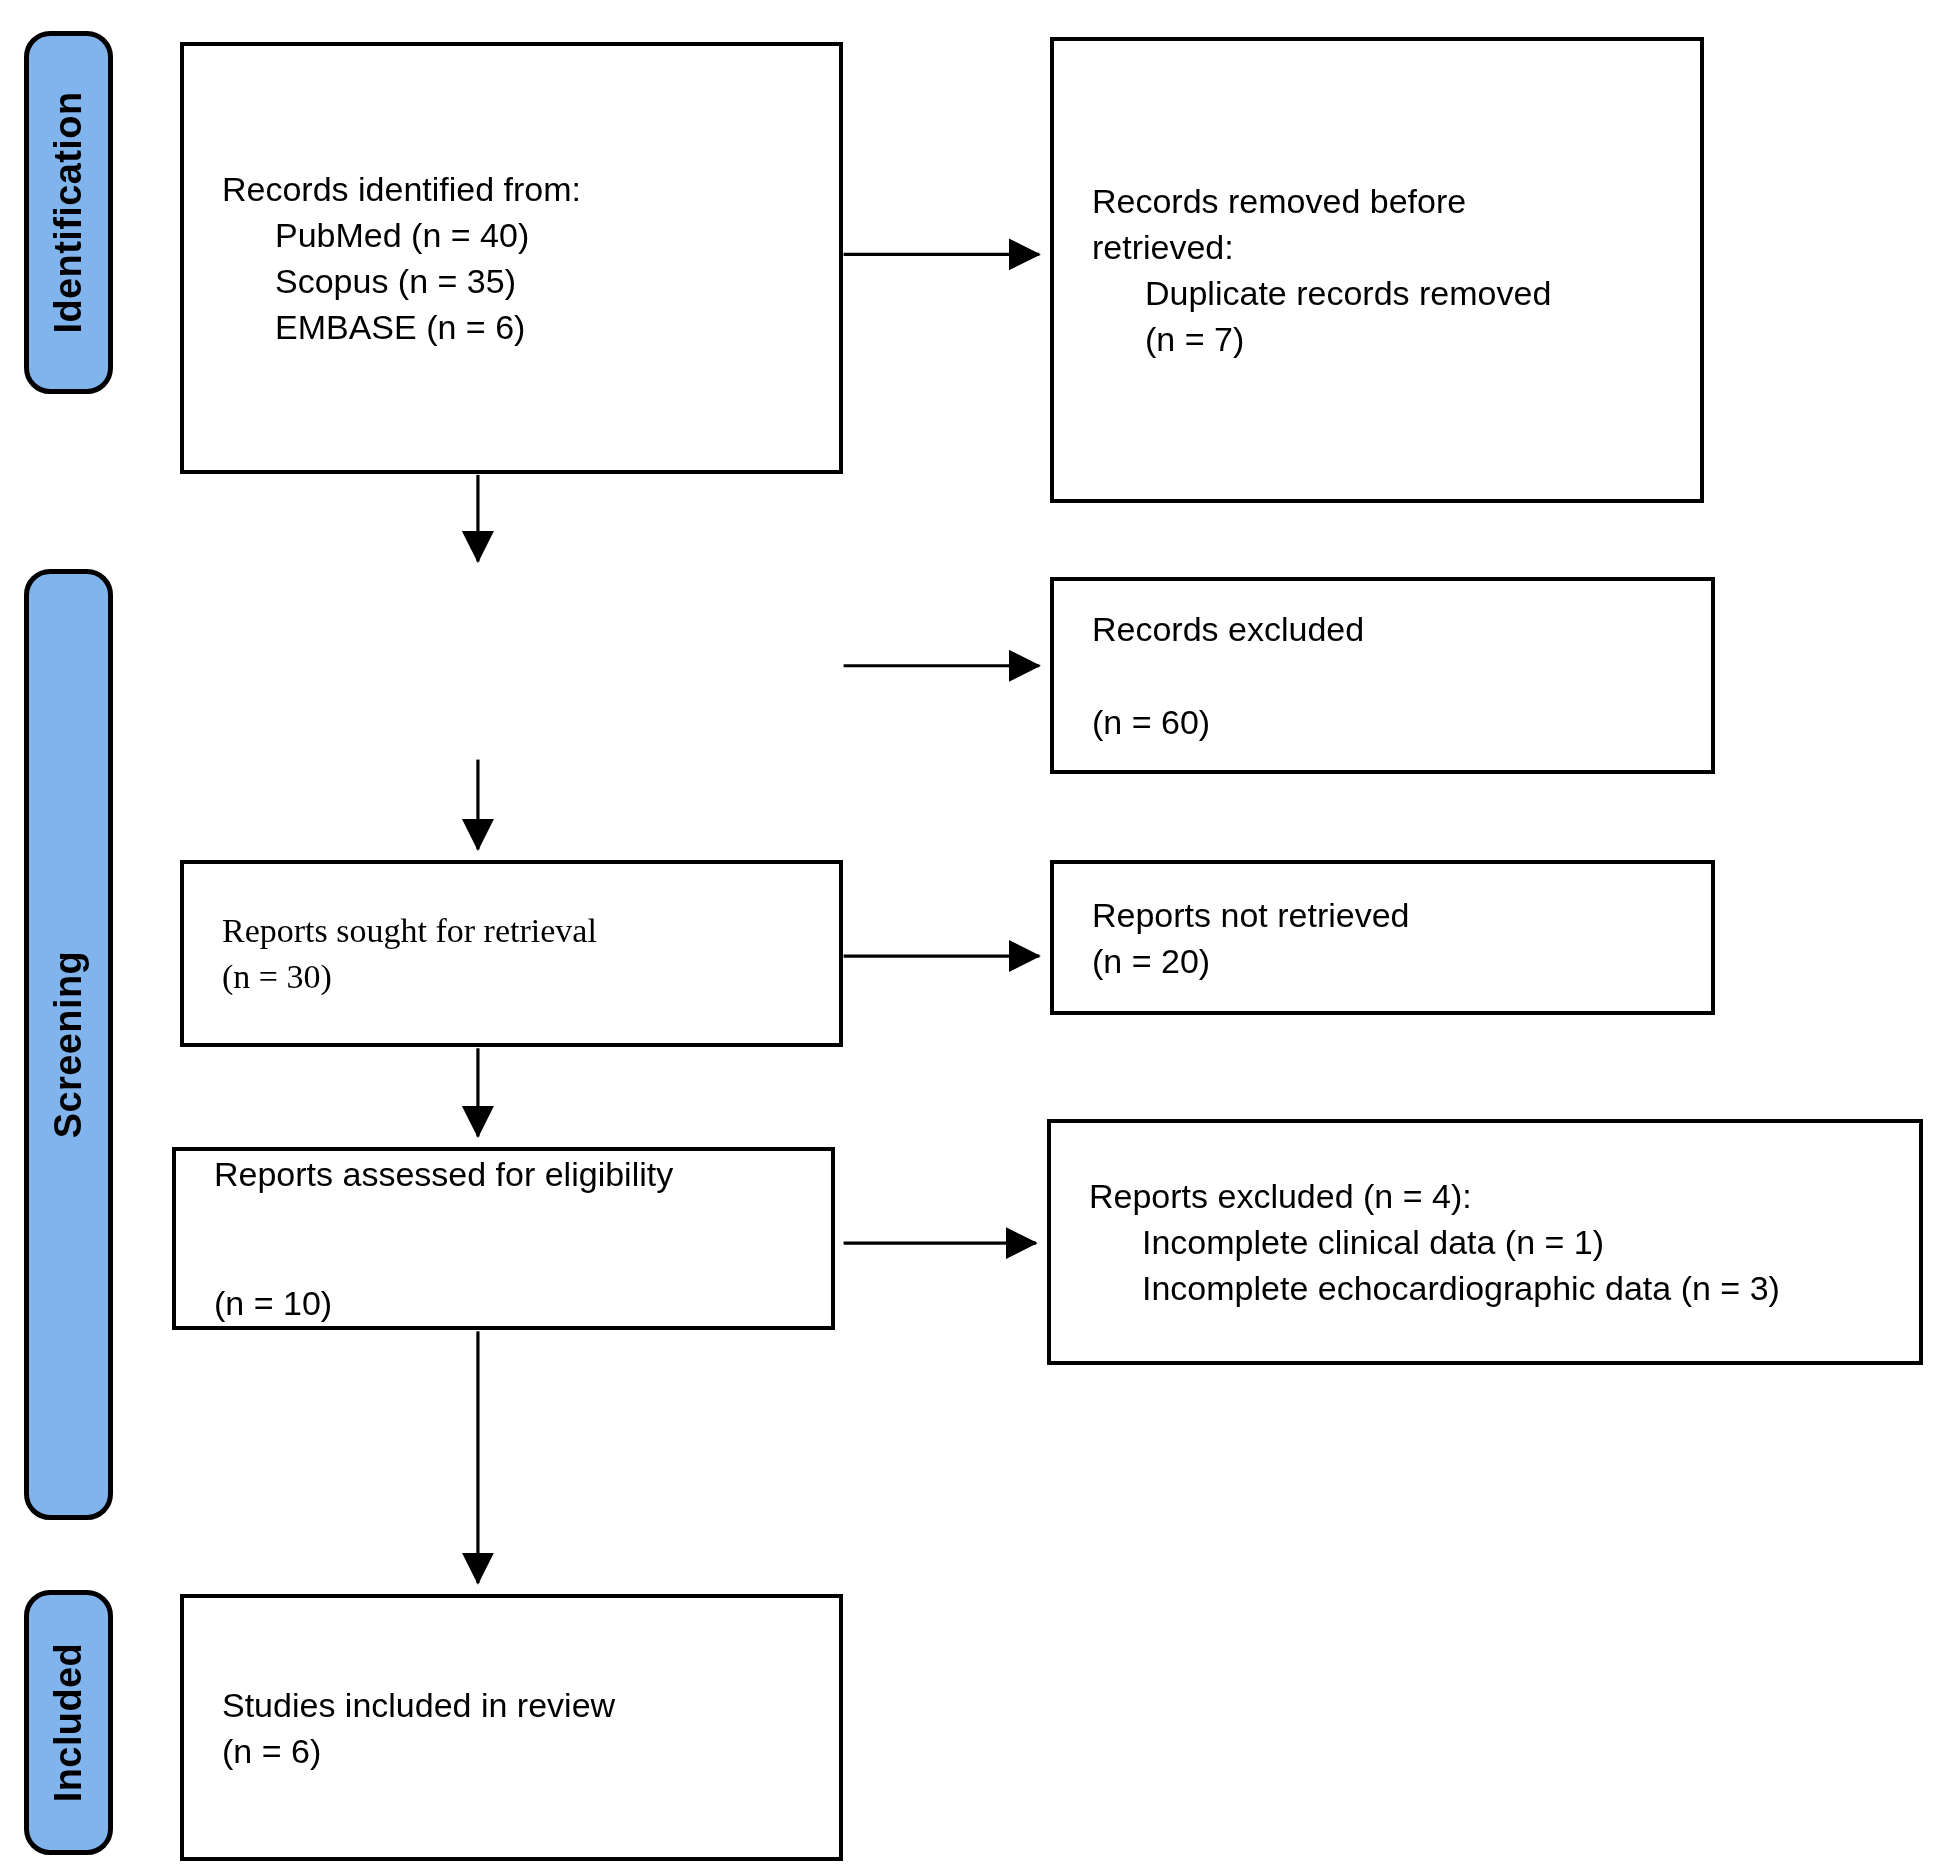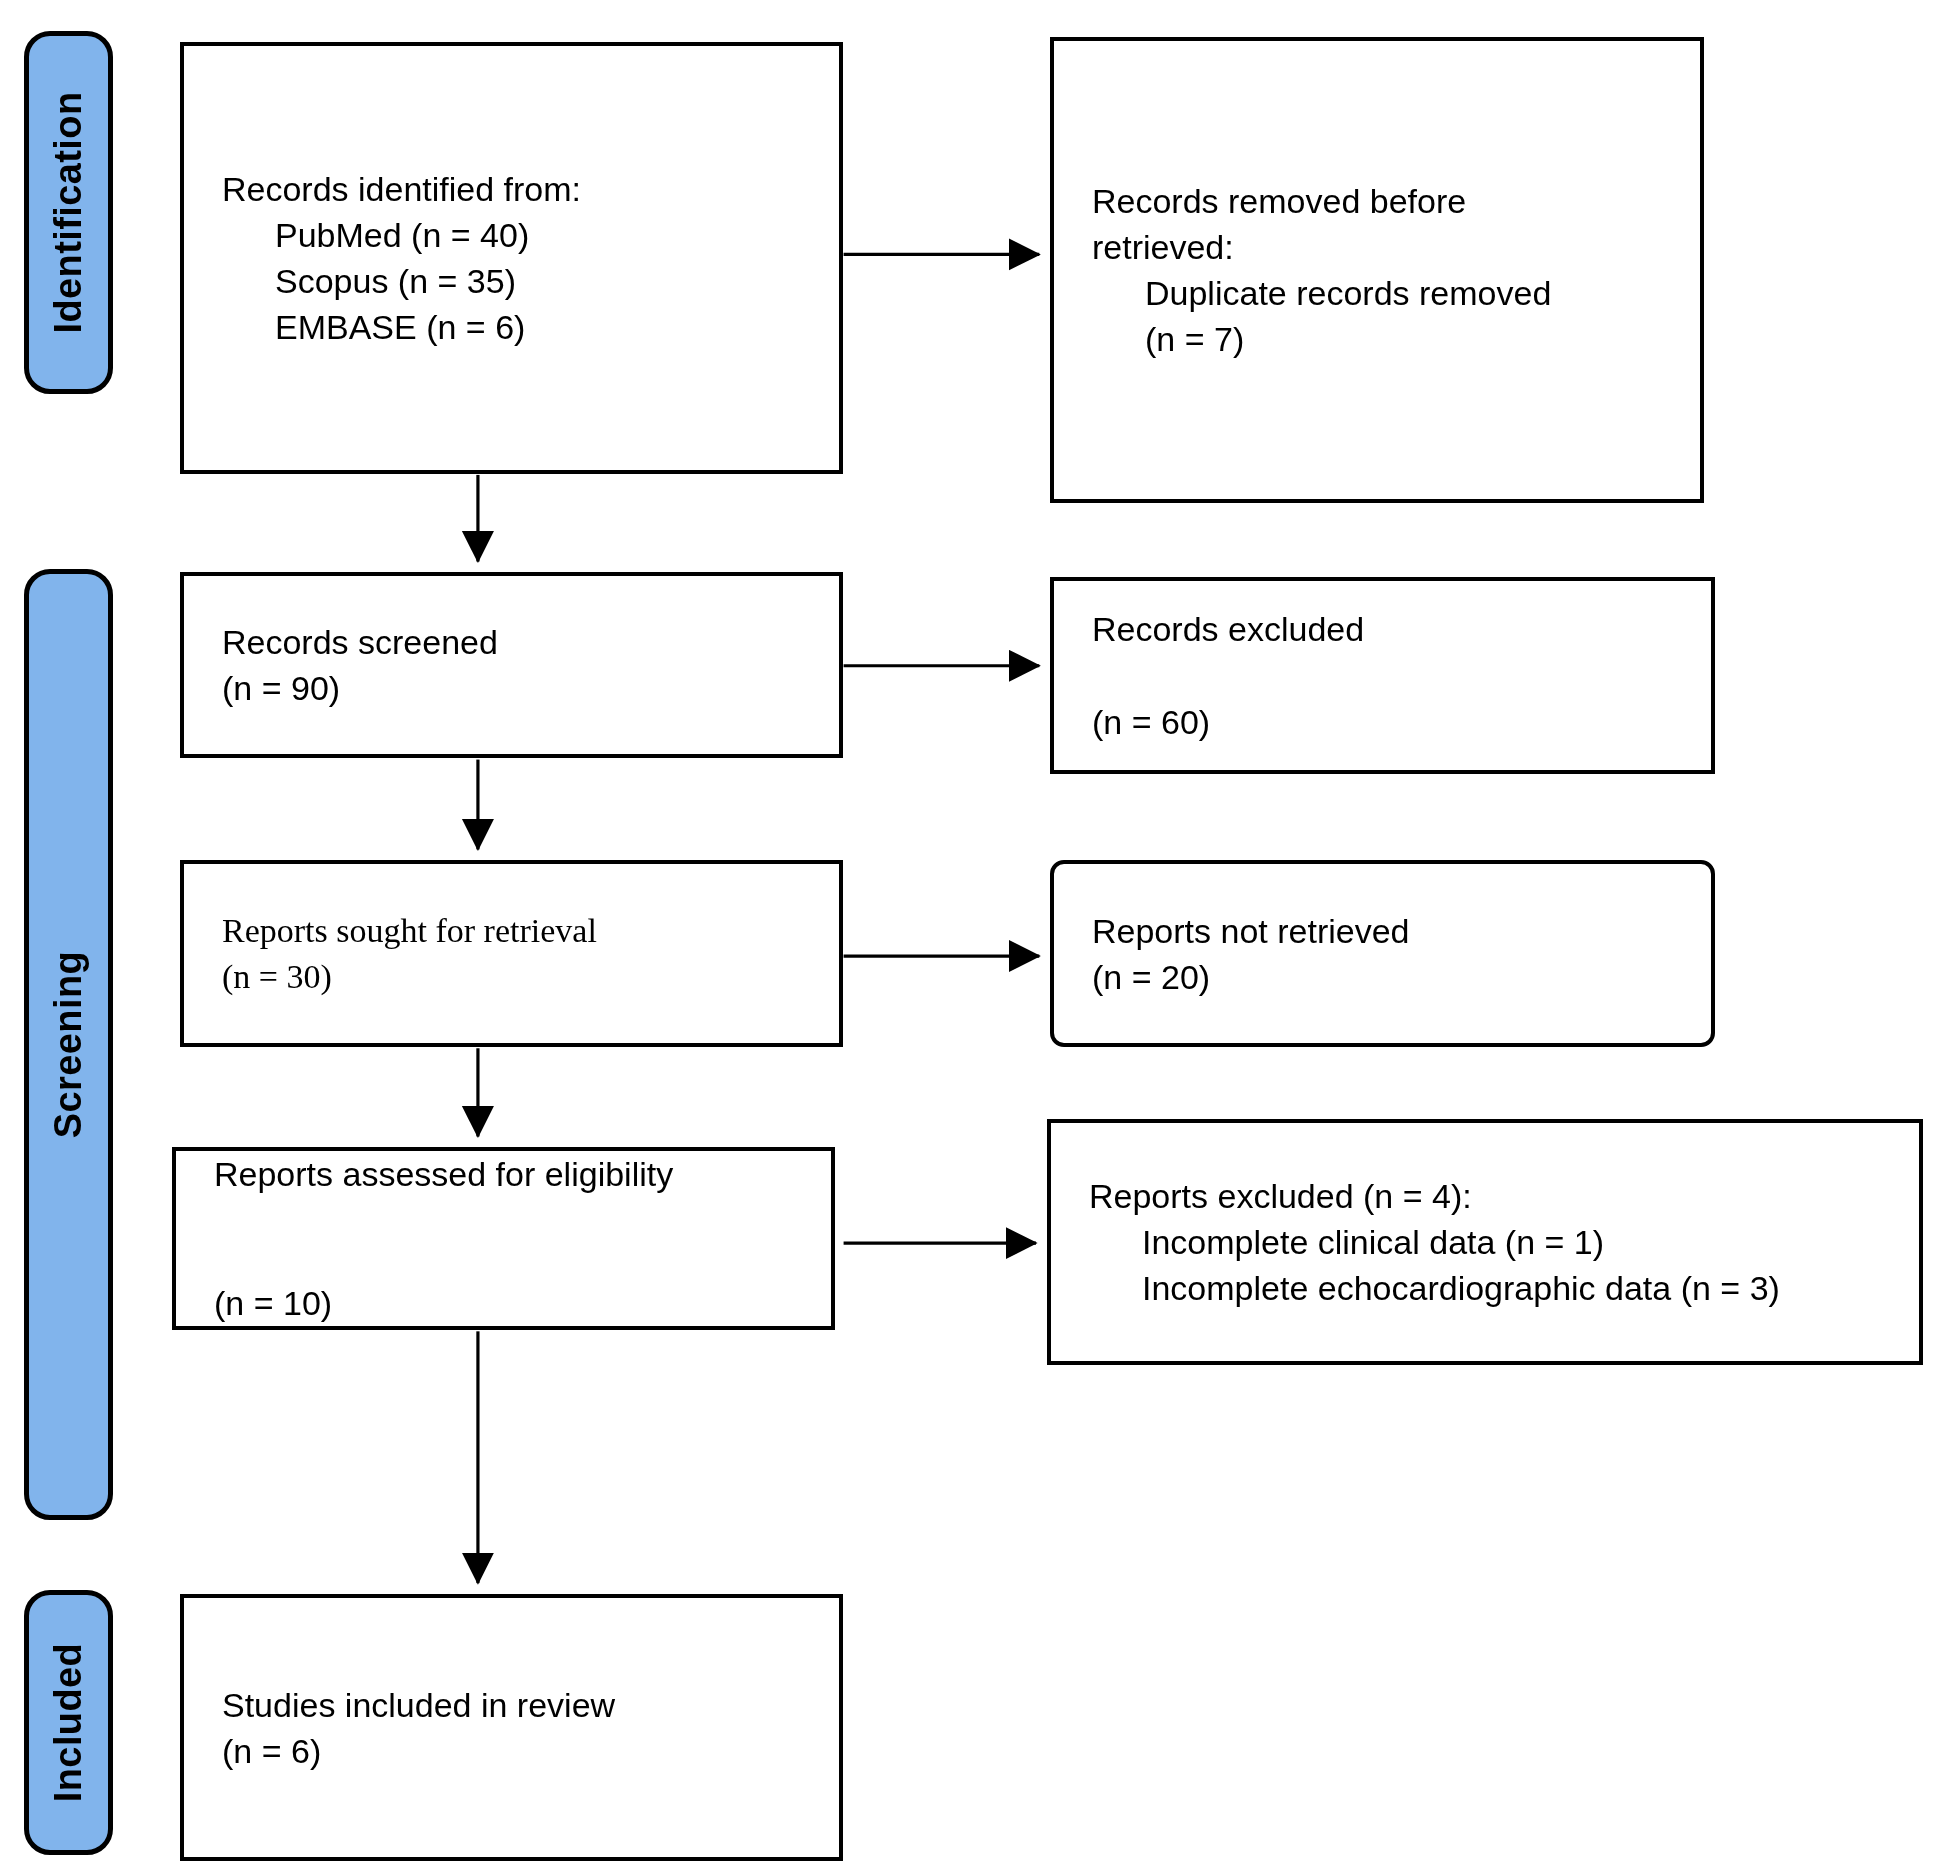--- a/index.html
+++ b/index.html
@@ -78,36 +78,32 @@
     <div class="line indent">EMBASE (n = 6)</div>
   </div>
 
   <div class="node" style="left:1050px; top:37px; width:654px; height:466px;">
     <div class="line">Records removed before</div>
     <div class="line">retrieved:</div>
     <div class="line indent">Duplicate records removed</div>
     <div class="line indent">(n = 7)</div>
   </div>
 
-  <div class="node" style="left:180px; top:572px; width:663px; height:186px;">
-    <div class="line">Records screened</div>
-    <div class="line">(n = 90)</div>
-  </div>
 
   <div class="node" style="left:1050px; top:577px; width:665px; height:197px;gap:47px;">
     <div class="line">Records excluded</div>
     <div class="line">(n = 60)</div>
   </div>
 
   <div class="node" style="left:180px; top:860px; width:663px; height:187px;font-family:Liberation Serif, serif;">
     <div class="line">Reports sought for retrieval</div>
     <div class="line">(n = 30)</div>
   </div>
 
-  <div class="node" style="left:1050px; top:860px; width:665px; height:187px;border-radius:14px;">
+  <div class="node" style="left:1050px; top:860px; width:665px; height:155px;">
     <div class="line">Reports not retrieved</div>
     <div class="line">(n = 20)</div>
   </div>
 
   <div class="node" style="left:172px; top:1147px; width:663px; height:183px;justify-content:space-between;">
     <div class="line">Reports assessed for eligibility</div>
     <div class="line">(n = 10)</div>
   </div>
 
   <div class="node" style="left:1047px; top:1119px; width:876px; height:246px;">

